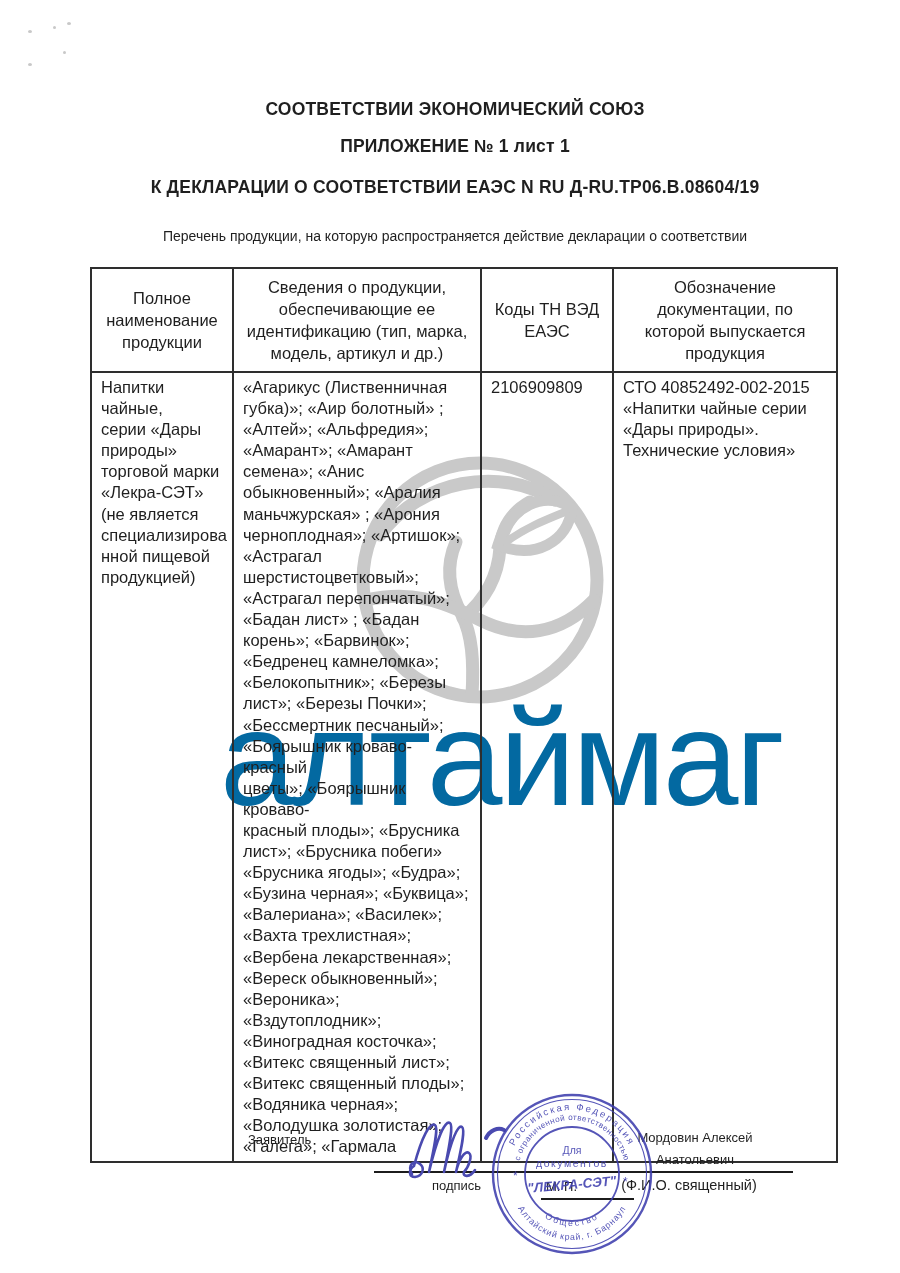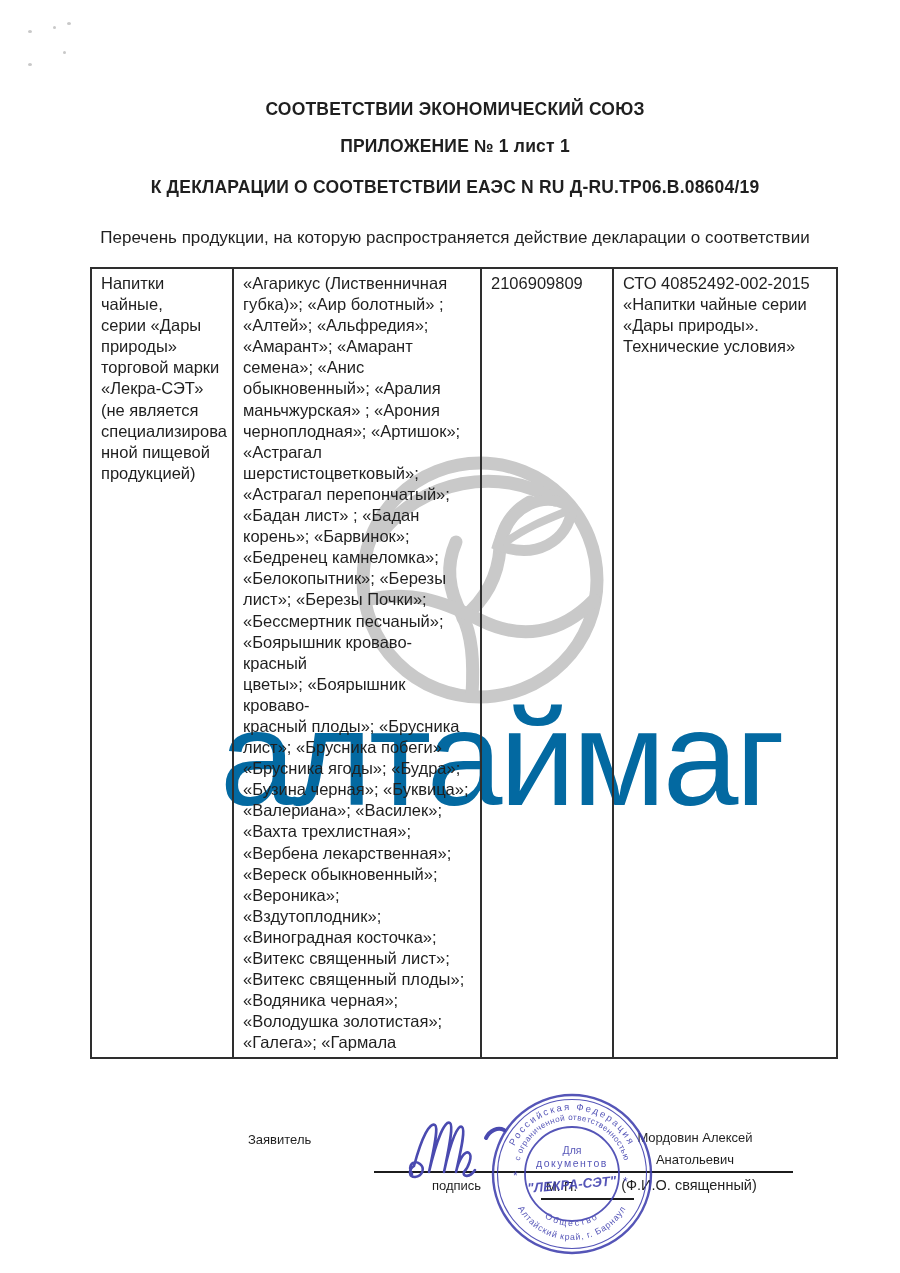--- a/index.html
+++ b/index.html
@@ -5,21 +5,21 @@
   html,body{margin:0;padding:0;background:#e8e8e8;}
   .page{
     position:relative; width:900px; height:1273px; margin:0 auto;
     background:#ffffff; overflow:hidden;
     font-family:"Liberation Sans","DejaVu Sans",sans-serif;
     color:#1f1f1f;
   }
   .abs{position:absolute;}
   .centered{left:10px; right:0; text-align:center;}
   .title{font-weight:bold; font-size:17.5px; letter-spacing:.2px;}
-  .caption{font-size:17px;}
+  .caption{font-size:14px;}
   .pre{white-space:pre-line;}
 
   
   .speck{position:absolute; background:#9a9a9a; border-radius:50%; opacity:.55;}
 
   
   .wm{position:absolute; z-index:0; pointer-events:none;}
   .wm-logo{color:#c9c9c9;}
   .wm-brand{
     font-weight:normal; font-size:136px; line-height:1; letter-spacing:-3px;
@@ -94,20 +94,35 @@
     <div class="abs centered caption" style="top:228px">Перечень продукции, на которую распространяется действие декларации о соответствии</div>
 
     <table class="decl">
       <colgroup>
         <col style="width:142px">
           <col style="width:248px">
           <col style="width:132px">
           <col style="width:224px">
       </colgroup>
       <tbody>
+          <tr class="hdr">
+        <td class="pre">Полное
+наименование
+продукции</td>
+        <td class="pre">Сведения о продукции,
+обеспечивающие ее
+идентификацию (тип, марка,
+модель, артикул и др.)</td>
+        <td class="pre">Коды ТН ВЭД
+ЕАЭС</td>
+        <td class="pre">Обозначение
+документации, по
+которой выпускается
+продукция</td>
+      </tr>
       <tr class="body-row">
         <td class="pre c-name">Напитки чайные,
 серии «Дары
 природы»
 торговой марки
 «Лекра-СЭТ»
 (не является
 специализирова
 нной пищевой
 продукцией)</td>

